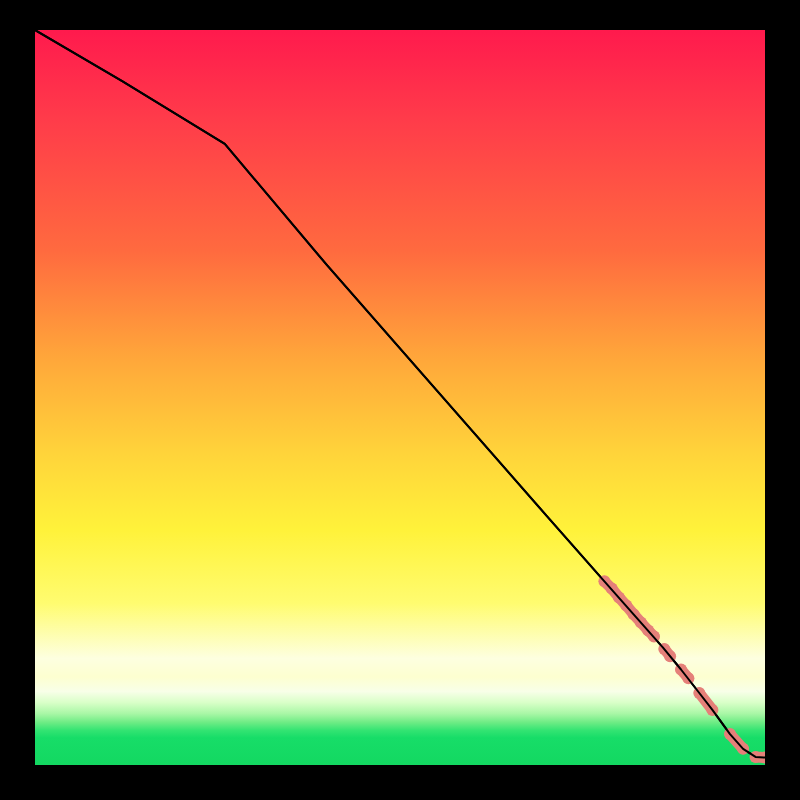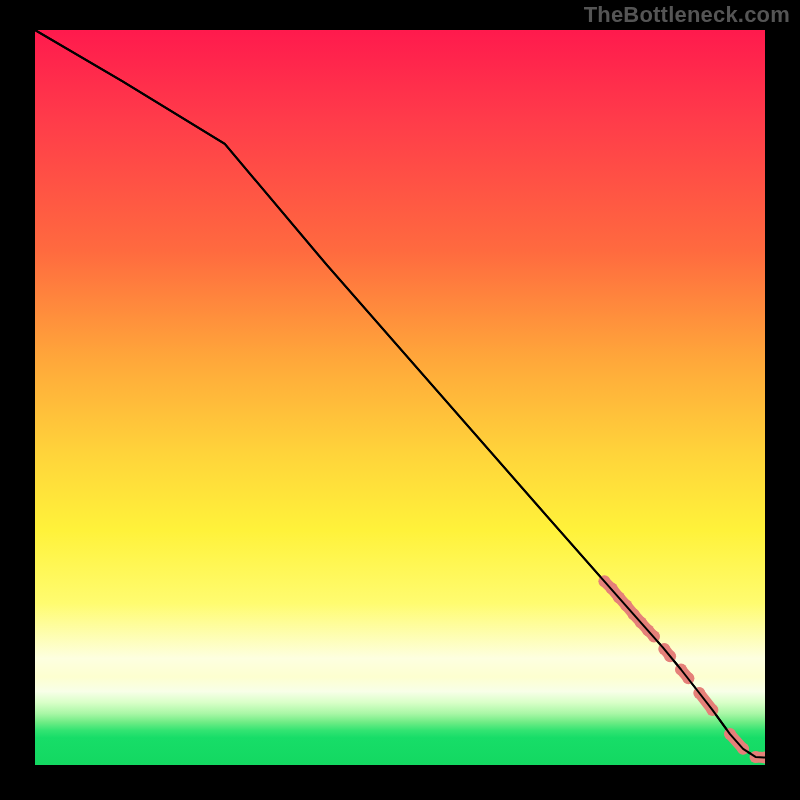--- a/index.html
+++ b/index.html
@@ -69,21 +69,20 @@
     stroke-linejoin: round;
   }
   .dot {
     fill: #e58079;
   }
 </style>
 </head>
 <body>
 
 <div class="outer">
-  <div class="watermark">TheBottleneck.com</div>
 
   <div class="plot"></div>
 
   <svg class="overlay" viewBox="0 0 730 735" preserveAspectRatio="none">
     <path id="curve-path" class="line-path" d="M0.0 0.0 L87.6 51.4 L189.8 113.9 L292.0 235.2 L401.5 360.1 L511.0 485.1 L569.4 551.3 L598.6 584.3 L627.8 617.4 L646.0 639.5 L664.3 663.0 L677.4 679.9 L695.0 704.1 L708.1 718.8 L720.5 726.9 L730.0 727.6"></path>
     <g id="markers">
         <line x1="569.4" y1="551.3" x2="576.7" y2="558.6" stroke="#e58079" stroke-width="11" stroke-linecap="round"></line>
         <circle cx="569.4" cy="551.3" r="6" class="dot"></circle>
         <line x1="576.7" y1="558.6" x2="584.0" y2="567.4" stroke="#e58079" stroke-width="11" stroke-linecap="round"></line>
         <circle cx="576.7" cy="558.6" r="6" class="dot"></circle>

